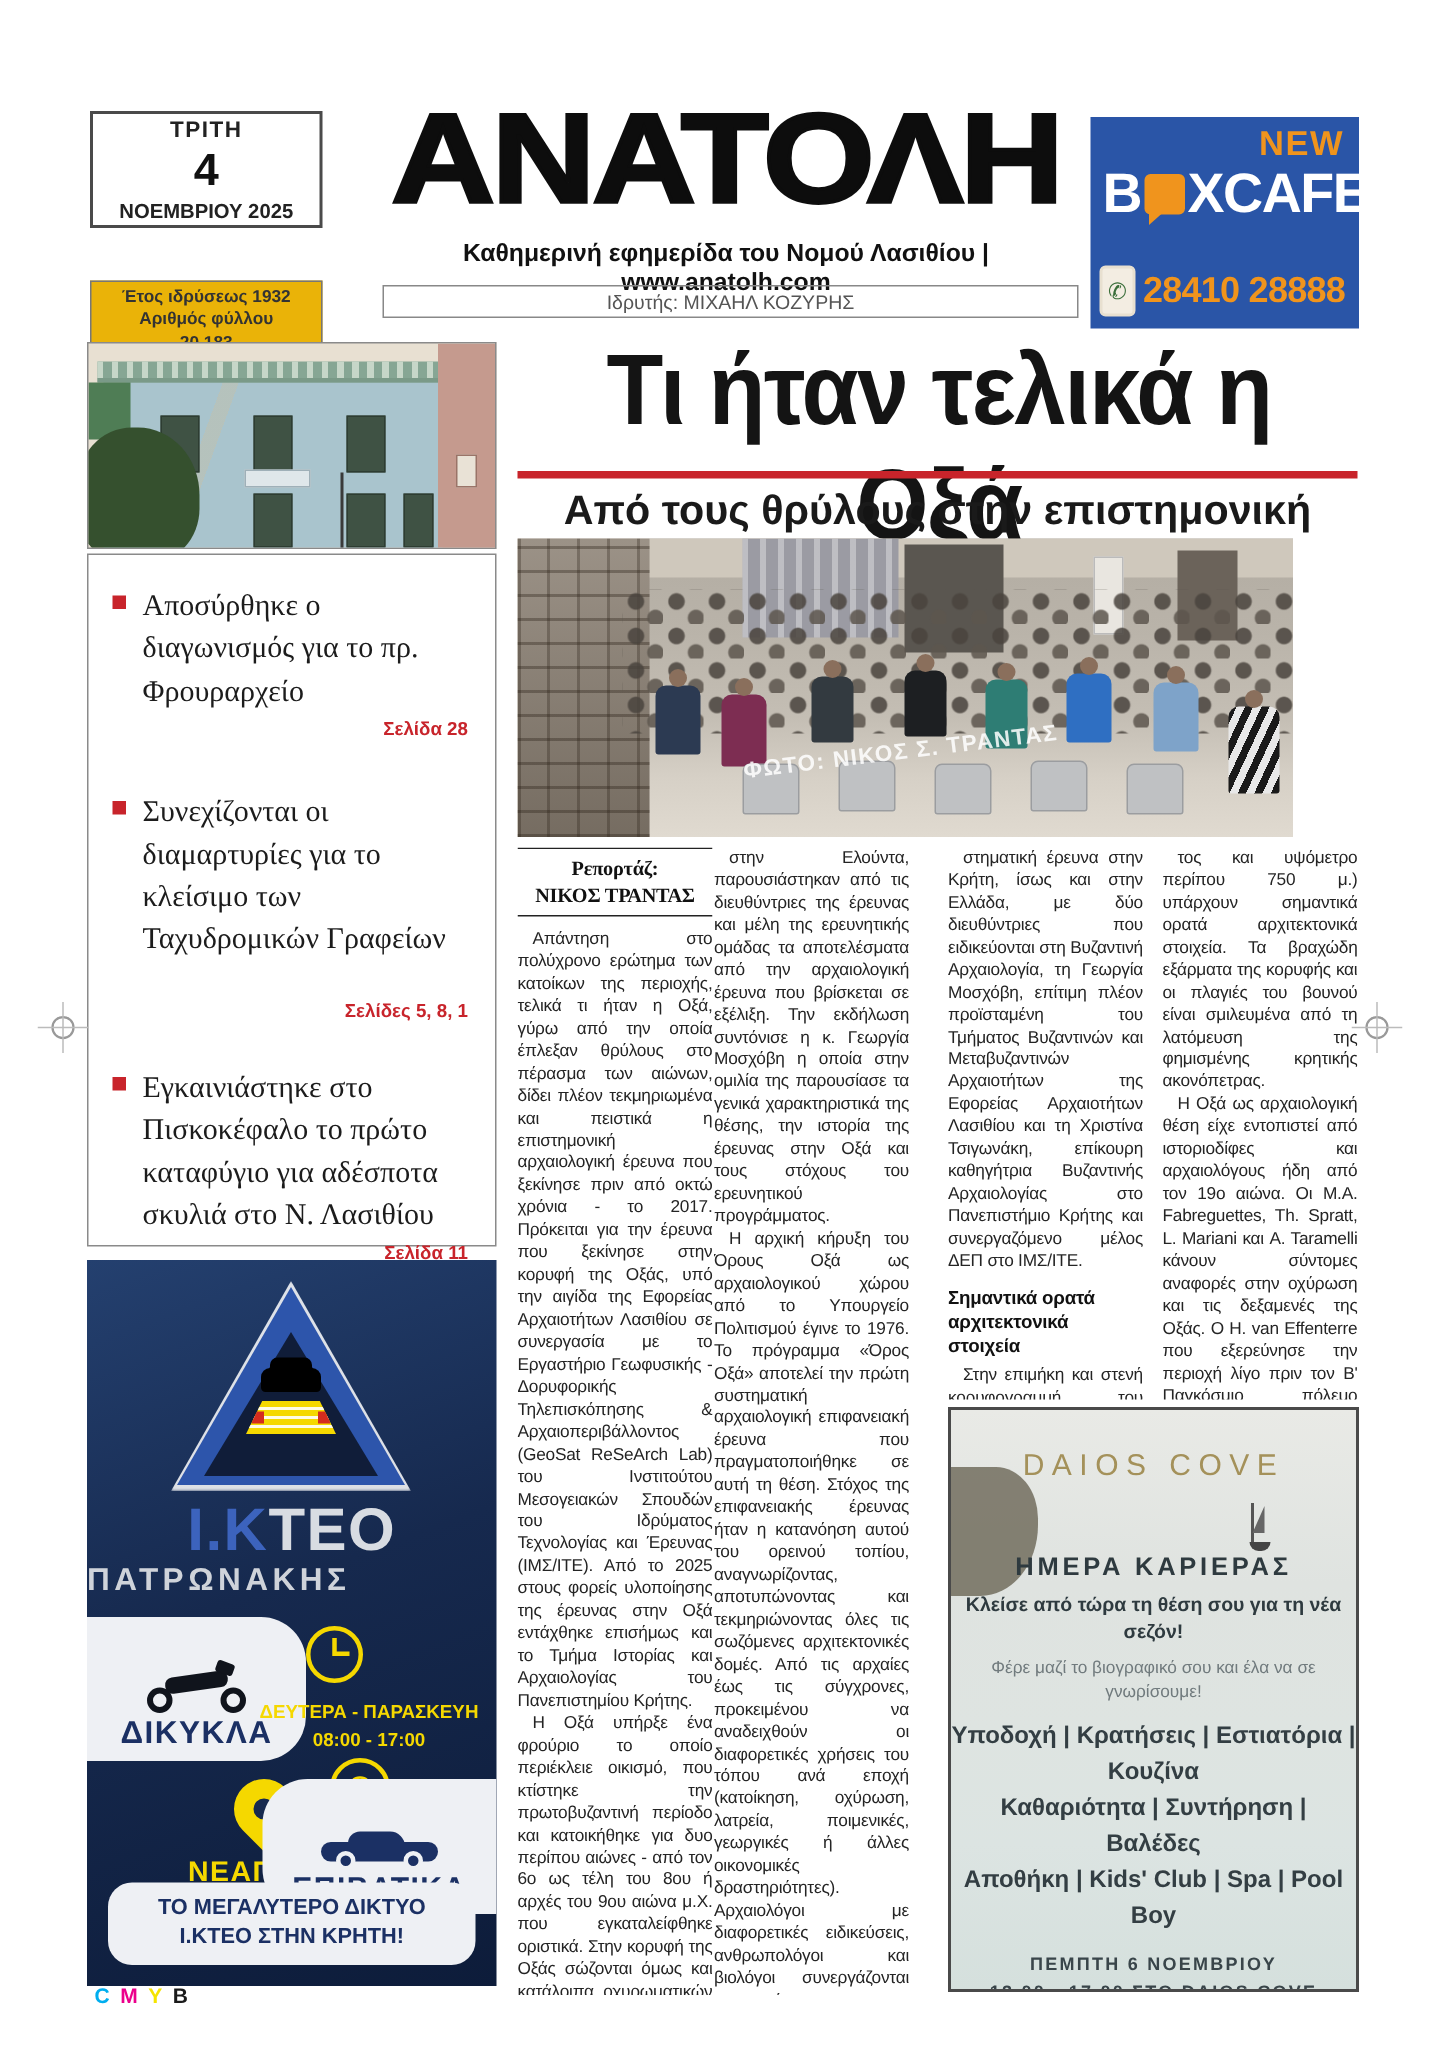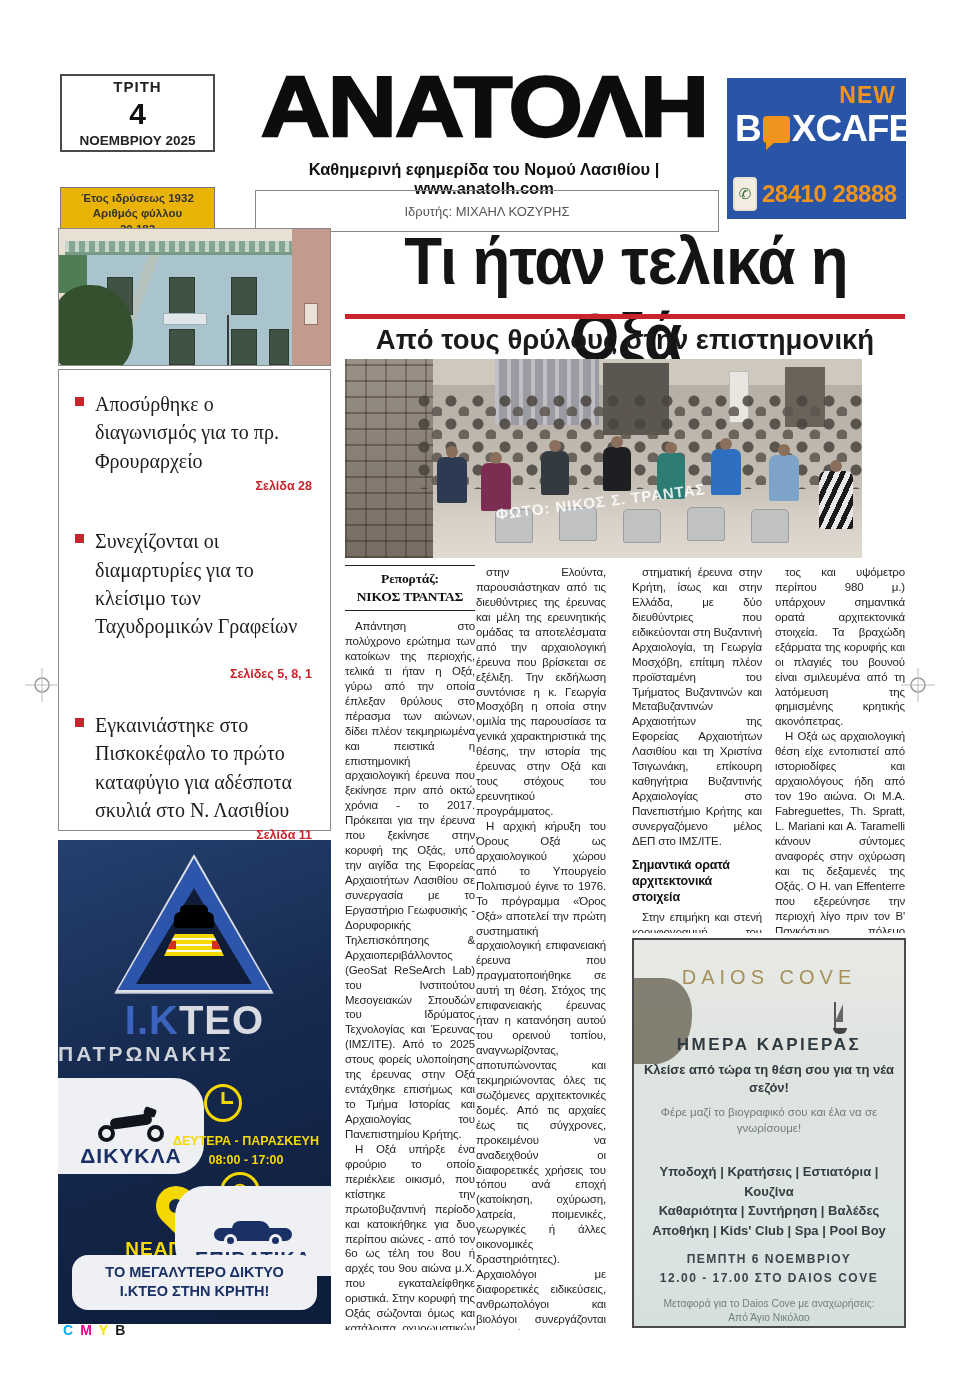--- a/index.html
+++ b/index.html
@@ -16,21 +16,21 @@
   .issue-box { position:absolute; left:60px; top:187px; width:155px; height:54px; background:#eab308;
     border:1px solid #777; display:flex; flex-direction:column; align-items:center; justify-content:center; }
   .issue-box div { font-weight:bold; font-size:11.5px; color:#333; line-height:1.35; }
 
   .masthead-title { position:absolute; left:246px; top:64px; width:476px; height:100px;
     font-family:"Liberation Sans", sans-serif; font-weight:bold; font-size:92px; line-height:1.0;
     color:#0d0d0d; letter-spacing:-2px; text-align:center; transform:scale(1.04,0.92); transform-origin:center top;
     -webkit-text-stroke:2.5px #0d0d0d; }
   .masthead-sub { position:absolute; left:248px; top:160px; width:472px; text-align:center;
     font-weight:bold; font-size:16.5px; color:#111; }
-  .founder-bar { position:absolute; left:255px; top:190px; width:464px; height:42px; border:1px solid #888;
+  .founder-bar { position:absolute; left:255px; top:190px; width:464px; height:22px; border:1px solid #888;
     display:flex; align-items:center; justify-content:center; font-size:13px; color:#555; }
 
   
   .boxcafe { position:absolute; left:727px; top:78px; width:179px; height:141px; background:#2a55a7; padding:4px 8px; }
   .boxcafe .new { position:absolute; right:10px; top:4px; color:#f0941d; font-weight:bold; font-size:23px; letter-spacing:1px; }
   .boxcafe .brand { position:absolute; left:8px; top:30px; display:flex; align-items:center; }
   .boxcafe .brand .b, .boxcafe .brand .rest { color:#fff; font-weight:bold; font-size:37px; letter-spacing:-1px; }
   .box-o { position:relative; width:27px; height:27px; background:#f0941d; border-radius:4px; margin:0 2px; display:inline-block; }
   .box-o::after { content:""; position:absolute; left:3px; bottom:-7px; border-left:9px solid #f0941d;
     border-bottom:8px solid transparent; }
@@ -162,21 +162,21 @@
     overflow:hidden; text-align:center; }
   .d-cliff { position:absolute; left:-12px; top:38px; width:70px; height:86px; background:#6a6555;
     border-radius:0 40% 55% 0; opacity:.8; }
   .d-boat { position:absolute; left:200px; top:62px; width:2px; height:26px; background:#555; }
   .d-boat::after { content:""; position:absolute; left:-1px; bottom:-6px; width:14px; height:6px; background:#444; border-radius:0 0 6px 6px; }
   .d-boat::before { content:""; position:absolute; left:1px; top:2px; border-left:8px solid transparent; border-bottom:18px solid #666; }
   .d-brand { position:relative; margin-top:26px; color:#a4915a; font-size:20px; letter-spacing:5px; font-weight:normal; }
   .d-title { position:relative; margin-top:46px; color:#2e3a3f; font-weight:bold; font-size:17px; letter-spacing:2.5px; }
   .d-sub { position:relative; margin-top:6px; color:#2e3a3f; font-weight:bold; font-size:13px; line-height:1.35; }
   .d-invite { position:relative; margin-top:9px; color:#707a7d; font-size:11.5px; line-height:1.35; }
-  .d-roles { position:relative; margin-top:26px; color:#333e43; font-weight:bold; font-size:13px; line-height:1.5; }
+  .d-roles { position:relative; margin-top:10px; color:#333e43; font-weight:bold; font-size:16px; line-height:1.5; }
   .d-date { position:relative; margin-top:10px; color:#39454a; font-weight:bold; font-size:12px; letter-spacing:1.5px; line-height:1.6; }
   .d-small { position:relative; margin-top:8px; color:#74807e; font-size:10.3px; line-height:1.4; }
 
   
   .cmyb { position:absolute; left:63px; top:1322px; font-weight:bold; font-size:14px; letter-spacing:0; }
   .cmyb span { margin-right:7px; }
   .c-c { color:#00aeef; } .c-m { color:#ec008c; } .c-y { color:#f5e400; } .c-b { color:#1a1a1a; }
   .regmark { position:absolute; width:34px; height:34px; }
   .regmark svg { width:100%; height:100%; }
   .reg-left { left:25px; top:668px; } .reg-right { right:25px; top:668px; }
@@ -296,21 +296,21 @@
 
   </div>
 
   <div class="col col-short" style="left:632px;">
     <p>στηματική έρευνα στην Κρήτη, ίσως και στην Ελλάδα, με δύο διευθύντριες που ειδικεύονται στη Βυζαντινή Αρχαιολογία, τη Γεωργία Μοσχόβη, επίτιμη πλέον προϊσταμένη του Τμήματος Βυζαντινών και Μεταβυζαντινών Αρχαιοτήτων της Εφορείας Αρχαιοτήτων Λασιθίου και τη Χριστίνα Τσιγωνάκη, επίκουρη καθηγήτρια Βυζαντινής Αρχαιολογίας στο Πανεπιστήμιο Κρήτης και συνεργαζόμενο μέλος ΔΕΠ στο ΙΜΣ/ΙΤΕ.</p>
     <div class="article-subhead">Σημαντικά ορατά αρχιτεκτονικά στοιχεία</div>
     <p>Στην επιμήκη και στενή κορυφογραμμή του (περίπου 600 μ. μήκος με 50-100 μ. πλά-</p>
   </div>
 
   <div class="col col-short" style="left:775px;">
-    <p>τος και υψόμετρο περίπου 980 μ.) υπάρχουν σημαντικά ορατά αρχιτεκτονικά στοιχεία. Τα βραχώδη εξάρματα της κορυφής και οι πλαγιές του βουνού είναι σμιλευμένα από τη λατόμευση της φημισμένης κρητικής ακονόπετρας.</p>
+    <p>τος και υψόμετρο περίπου 750 μ.) υπάρχουν σημαντικά ορατά αρχιτεκτονικά στοιχεία. Τα βραχώδη εξάρματα της κορυφής και οι πλαγιές του βουνού είναι σμιλευμένα από τη λατόμευση της φημισμένης κρητικής ακονόπετρας.</p>
     <p>Η Οξά ως αρχαιολογική θέση είχε εντοπιστεί από ιστοριοδίφες και αρχαιολόγους ήδη από τον 19ο αιώνα. Οι M.A. Fabreguettes, Th. Spratt, L. Mariani και A. Taramelli κάνουν σύντομες αναφορές στην οχύρωση και τις δεξαμενές της Οξάς. Ο H. van Effenterre που εξερεύνησε την περιοχή λίγο πριν τον Β' Παγκόσμιο πόλεμο υποστήριξε ότι</p>
 
   </div>
 
   <div class="ikteo">
     <div class="tri tri-glow"></div>
     <div class="tri tri-blue"></div>
     <div class="tri tri-dark"></div>
     <div class="ik-car"></div>
     <div class="ik-lane"></div>

